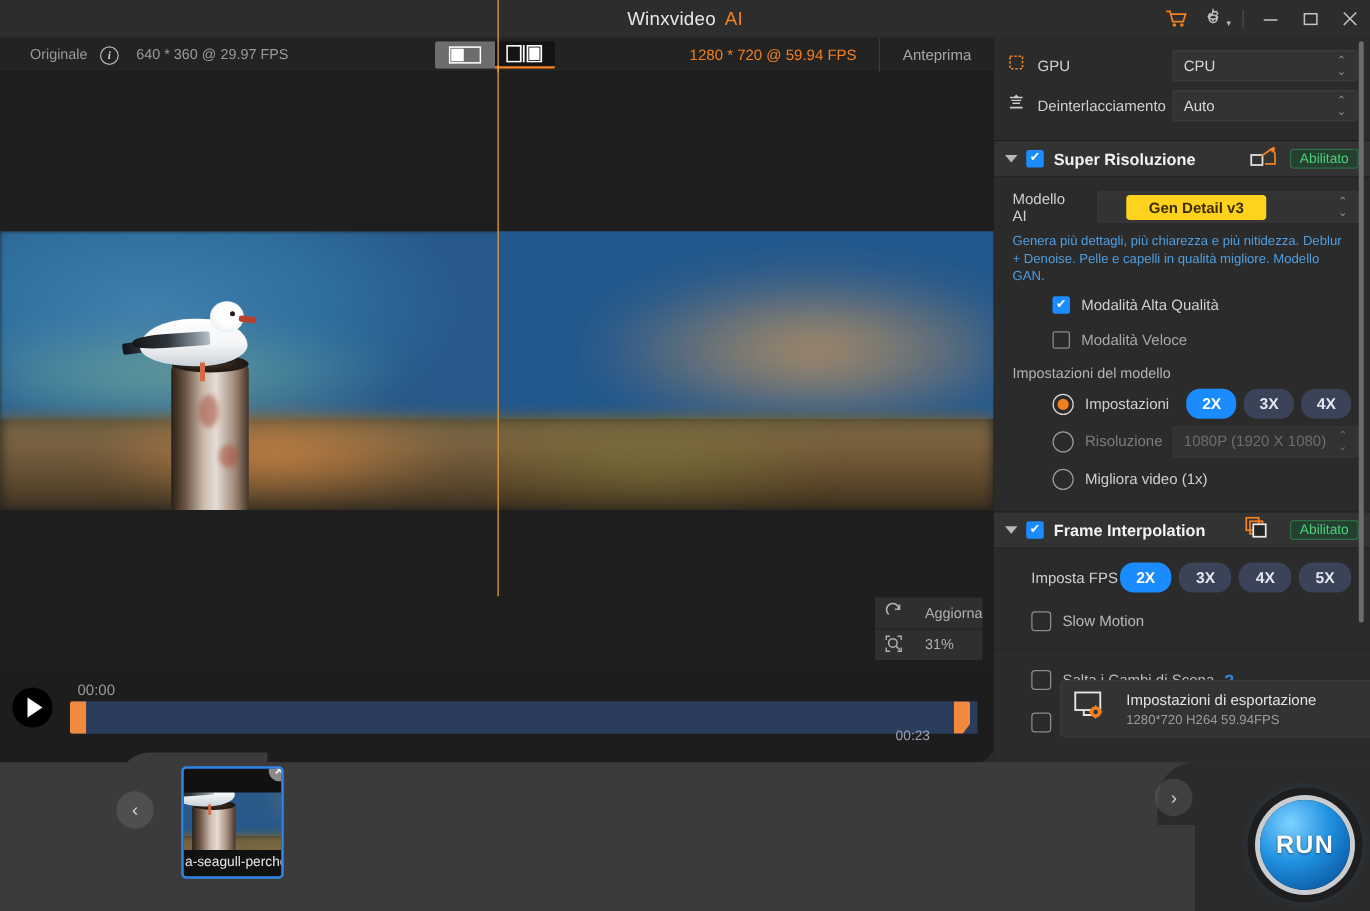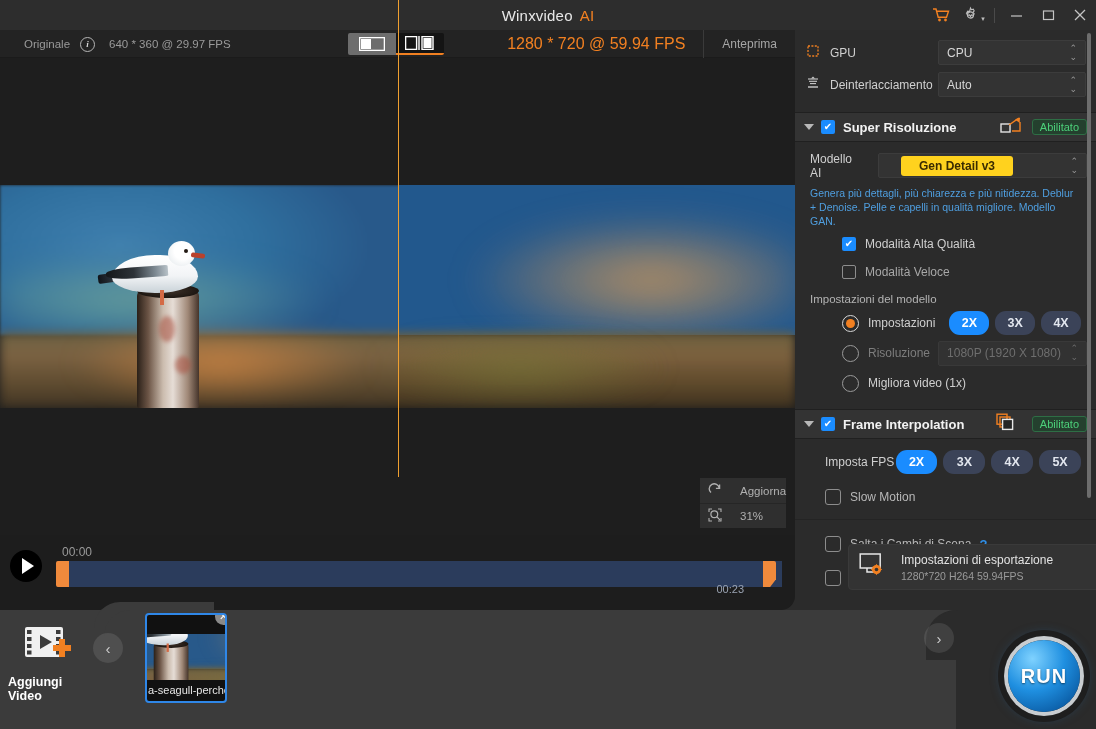--- a/index.html
+++ b/index.html
@@ -41,21 +41,21 @@
   .pb-orig { font-size:11.5px; color:#9a9a9a; padding-left:24px; }
   .info-badge {
     width:15px; height:15px; border-radius:50%;
     border:1.3px solid #b5b5b5; color:#d8d8d8;
     font-size:9px; font-style:italic; font-family:"Liberation Serif",serif;
     display:flex; align-items:center; justify-content:center;
     margin-left:10px; font-weight:bold;
   }
   .pb-res { font-size:11.5px; color:#9a9a9a; margin-left:14px; }
   .pb-right { position:absolute; right:0; top:0; height:28px; display:flex; align-items:center; }
-  .pb-outres { font-size:16px; color:#f28021; }
+  .pb-outres { font-size:12px; color:#f28021; }
   .pb-prev {
     font-size:12px; color:#a6a6a6; margin-left:18px;
     padding: 0 18px; height:28px; line-height:28px;
     border-left:1px solid #3a3a3a;
   }
   .split-toggle {
     position:absolute; left:348px; top:3px;
     display:flex; height:22px; border-radius:2px; overflow:hidden;
   }
   .st-btn {
@@ -682,38 +682,20 @@
           <path d="M3 15l7-6 7 6" fill="none" stroke="#f28021" stroke-width="2"></path>
         </svg>
     </span>
   </div>
 
   <div class="filmbar">
     <div class="filmbar-inner"></div>
     <div class="notch"></div>
   </div>
 
-  <div class="add-video">
-    <span>
-      <svg width="54" height="42" viewBox="0 0 54 42">
-        <rect x="2" y="4" width="38" height="30" rx="2" fill="#f0f0f0"></rect>
-        <rect x="4" y="7" width="4.5" height="4" fill="#3b3b3b"></rect>
-          <rect x="4" y="14" width="4.5" height="4" fill="#3b3b3b"></rect>
-          <rect x="4" y="21" width="4.5" height="4" fill="#3b3b3b"></rect>
-          <rect x="4" y="27.5" width="4.5" height="4" fill="#3b3b3b"></rect>
-        <rect x="33" y="7" width="4.5" height="4" fill="#3b3b3b"></rect>
-          <rect x="33" y="14" width="4.5" height="4" fill="#3b3b3b"></rect>
-          <rect x="33" y="21" width="4.5" height="4" fill="#3b3b3b"></rect>
-          <rect x="33" y="27.5" width="4.5" height="4" fill="#3b3b3b"></rect>
-        <path d="M17 12l12 7-12 7z" fill="#3b3b3b"></path>
-        <path d="M40 20h6v6h6v6h-6v6h-6v-6h-6v-6h6z" fill="#f28021" transform="translate(-4,-4) scale(1)"></path>
-      </svg>
-    </span>
-    <span class="av-label">Aggiungi Video</span>
-  </div>
 
   <div class="arrow-btn arrow-left">‹</div>
   <div class="arrow-btn arrow-right">›</div>
 
   <div class="thumb">
     <div class="thumb-img">
       <div class="thumb-scene">
         <div class="sky"></div>
 
         <div class="sky-blur2"></div>

